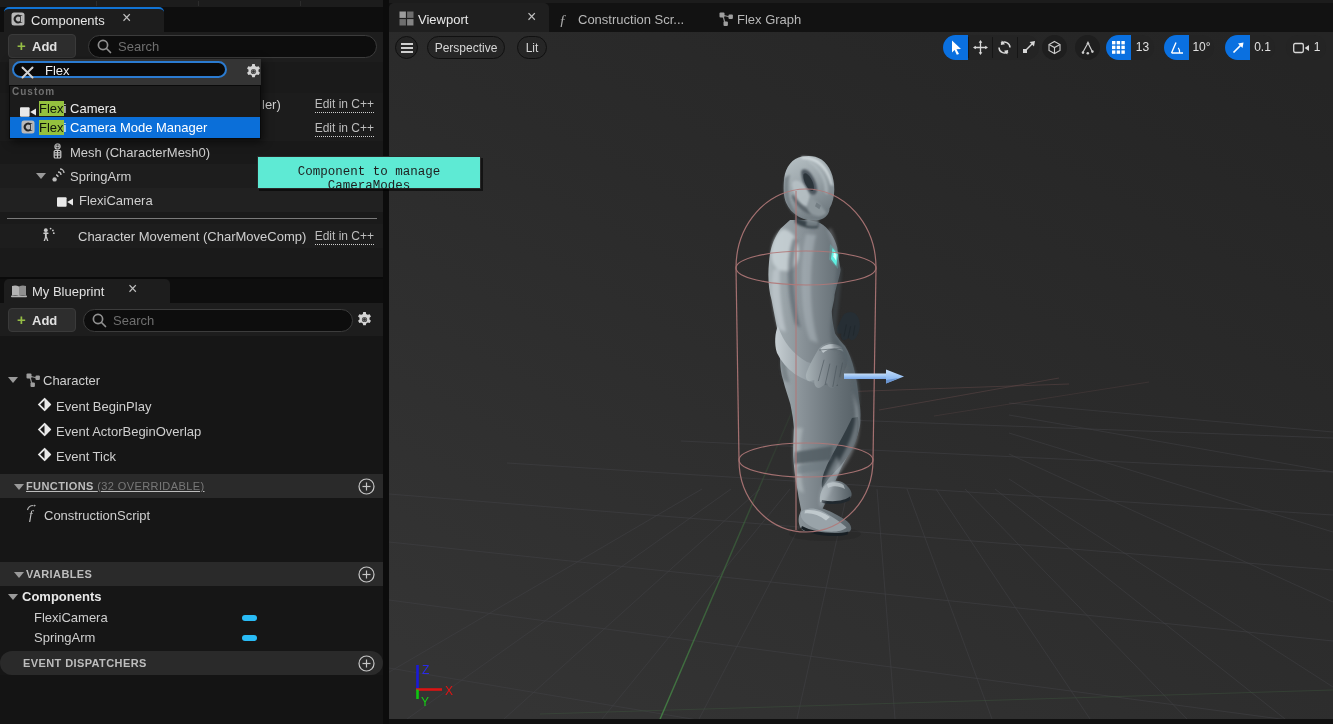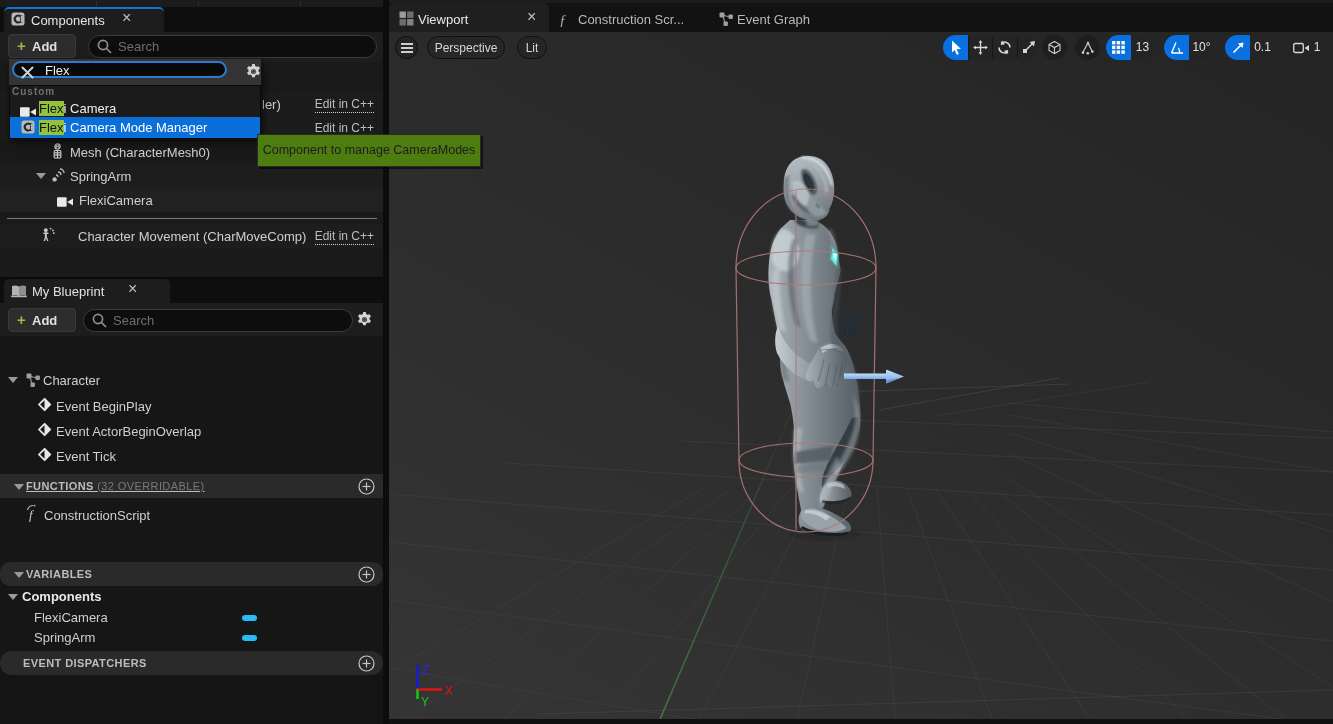--- a/index.html
+++ b/index.html
@@ -181,21 +181,21 @@
           </svg></div>
     </div>
     <div class="abs" style="left:24px;top:227px;"><svg width="18" height="18" viewBox="0 0 18 18">
           <path d="M3.5 6 a6 6 0 0 1 6-4.5" stroke="#b0b0b0" fill="none" stroke-width="1.2"></path>
           <polygon points="10.2,0.4 12,1.8 9.8,2.8" fill="#b0b0b0"></polygon>
           <text x="5" y="14.5" font-family="Liberation Serif,serif" font-style="italic" font-size="13" fill="#c9c9c9">f</text>
         </svg></div>
     <div class="abs txt" style="left:44px;top:231px;">ConstructionScript</div>
 
 
-    <div class="abs sechdr" style="top:285px;border-radius:10px;">
+    <div class="abs sechdr" style="top:285px;">
       <div class="abs tri-down" style="left:14px;top:10px;"></div>
       <span class="abs hdrtxt" style="left:26px;top:6px;">VARIABLES</span>
       <div class="abs" style="left:358px;top:4px;"><svg width="17" height="17" viewBox="0 0 17 17">
             <circle cx="8.5" cy="8.5" r="7.5" stroke="#c6c6c6" stroke-width="1.2" fill="none"></circle>
             <line x1="8.5" y1="4.5" x2="8.5" y2="12.5" stroke="#c6c6c6" stroke-width="1.2"></line>
             <line x1="4.5" y1="8.5" x2="12.5" y2="8.5" stroke="#c6c6c6" stroke-width="1.2"></line>
           </svg></div>
     </div>
     <div class="abs tri-down" style="left:8px;top:317px;"></div>
     <div class="abs txt" style="left:22px;top:312px;color:#e8e8e8;font-weight:bold;">Components</div>
@@ -242,21 +242,21 @@
     <div class="abs" style="left:1px;top:58px;width:250px;height:21px;background:#0b6fd9;"></div>
     <div class="abs" style="left:12px;top:61px;"><svg width="14" height="14" viewBox="0 0 14 14">
           <rect x="0.5" y="0.5" width="13" height="13" rx="2.5" fill="#b9b9b9"></rect>
           <path d="M9.2 4.3 A3.4 3.4 0 1 0 9.2 9.7" stroke="#242424" stroke-width="2" fill="none"></path>
           <rect x="9.2" y="3" width="2" height="8" fill="#242424"></rect>
           <rect x="10" y="3.6" width="1.6" height="6.8" fill="#b9b9b9"></rect>
         </svg></div>
     <div class="abs" style="left:30px;top:61px;font-size:13px;color:#fff;"><span style="background:#94c13e;color:#10160a;">Flex</span>i Camera Mode Manager</div>
   </div>
 
-  <div class="abs" style="left:257px;top:134px;width:224px;height:33px;background:#4d7c0f;border:1px solid #2a2a2a;box-shadow:2px 2px 0 rgba(0,0,0,0.55);z-index:30;">
+  <div class="abs" style="left:257px;top:156px;width:224px;height:33px;background:#5eead4;border:1px solid #2a2a2a;box-shadow:2px 2px 0 rgba(0,0,0,0.55);z-index:30;font-family:Liberation Mono, monospace;">
     <div style="color:#1e1e1e;font-size:12.5px;text-align:center;margin-top:8px;">Component to manage CameraModes</div>
   </div>
 
   <div class="abs" style="left:383px;top:0;width:6px;height:724px;background:#0c0c0c;"></div>
 
   <div class="abs" id="vp" style="left:389px;top:0;width:944px;height:724px;background:#141414;">
 
     <div class="abs" style="left:0;top:0;width:944px;height:32px;background:#121212;"></div>
     <div class="abs" style="left:0;top:0;width:944px;height:3px;background:#1c1c1c;"></div>
     <div class="abs" style="left:0;top:3px;width:160px;height:29px;background:#1f1f1f;border-radius:5px 5px 0 0;"></div>
@@ -276,21 +276,21 @@
           <g stroke="#8f8f8f" stroke-width="1.2">
             <line x1="3" y1="3" x2="11" y2="5"></line>
             <line x1="4" y1="4" x2="6" y2="11"></line>
           </g>
           <g fill="#9f9f9f">
             <rect x="0.5" y="0.5" width="5" height="5" rx="1"></rect>
             <rect x="9.5" y="2.5" width="4.4" height="4.4" rx="1"></rect>
             <rect x="4.5" y="9.5" width="4.4" height="4.4" rx="1"></rect>
           </g>
         </svg></div>
-    <div class="abs txt" style="left:348px;top:12px;color:#b8b8b8;">Event Graph</div>
+    <div class="abs txt" style="left:348px;top:12px;color:#b8b8b8;">Flex Graph</div>
 
     <div class="abs" id="scene" style="left:0;top:32px;width:944px;height:687px;overflow:hidden;">
       <svg width="944" height="687" viewBox="0 0 944 687">
         <defs>
           <filter id="soft" x="-30%" y="-30%" width="160%" height="160%">
               <feGaussianBlur stdDeviation="1.8"></feGaussianBlur>
             </filter>
           <filter id="soft2" x="-30%" y="-30%" width="160%" height="160%">
               <feGaussianBlur stdDeviation="1"></feGaussianBlur>
             </filter>

